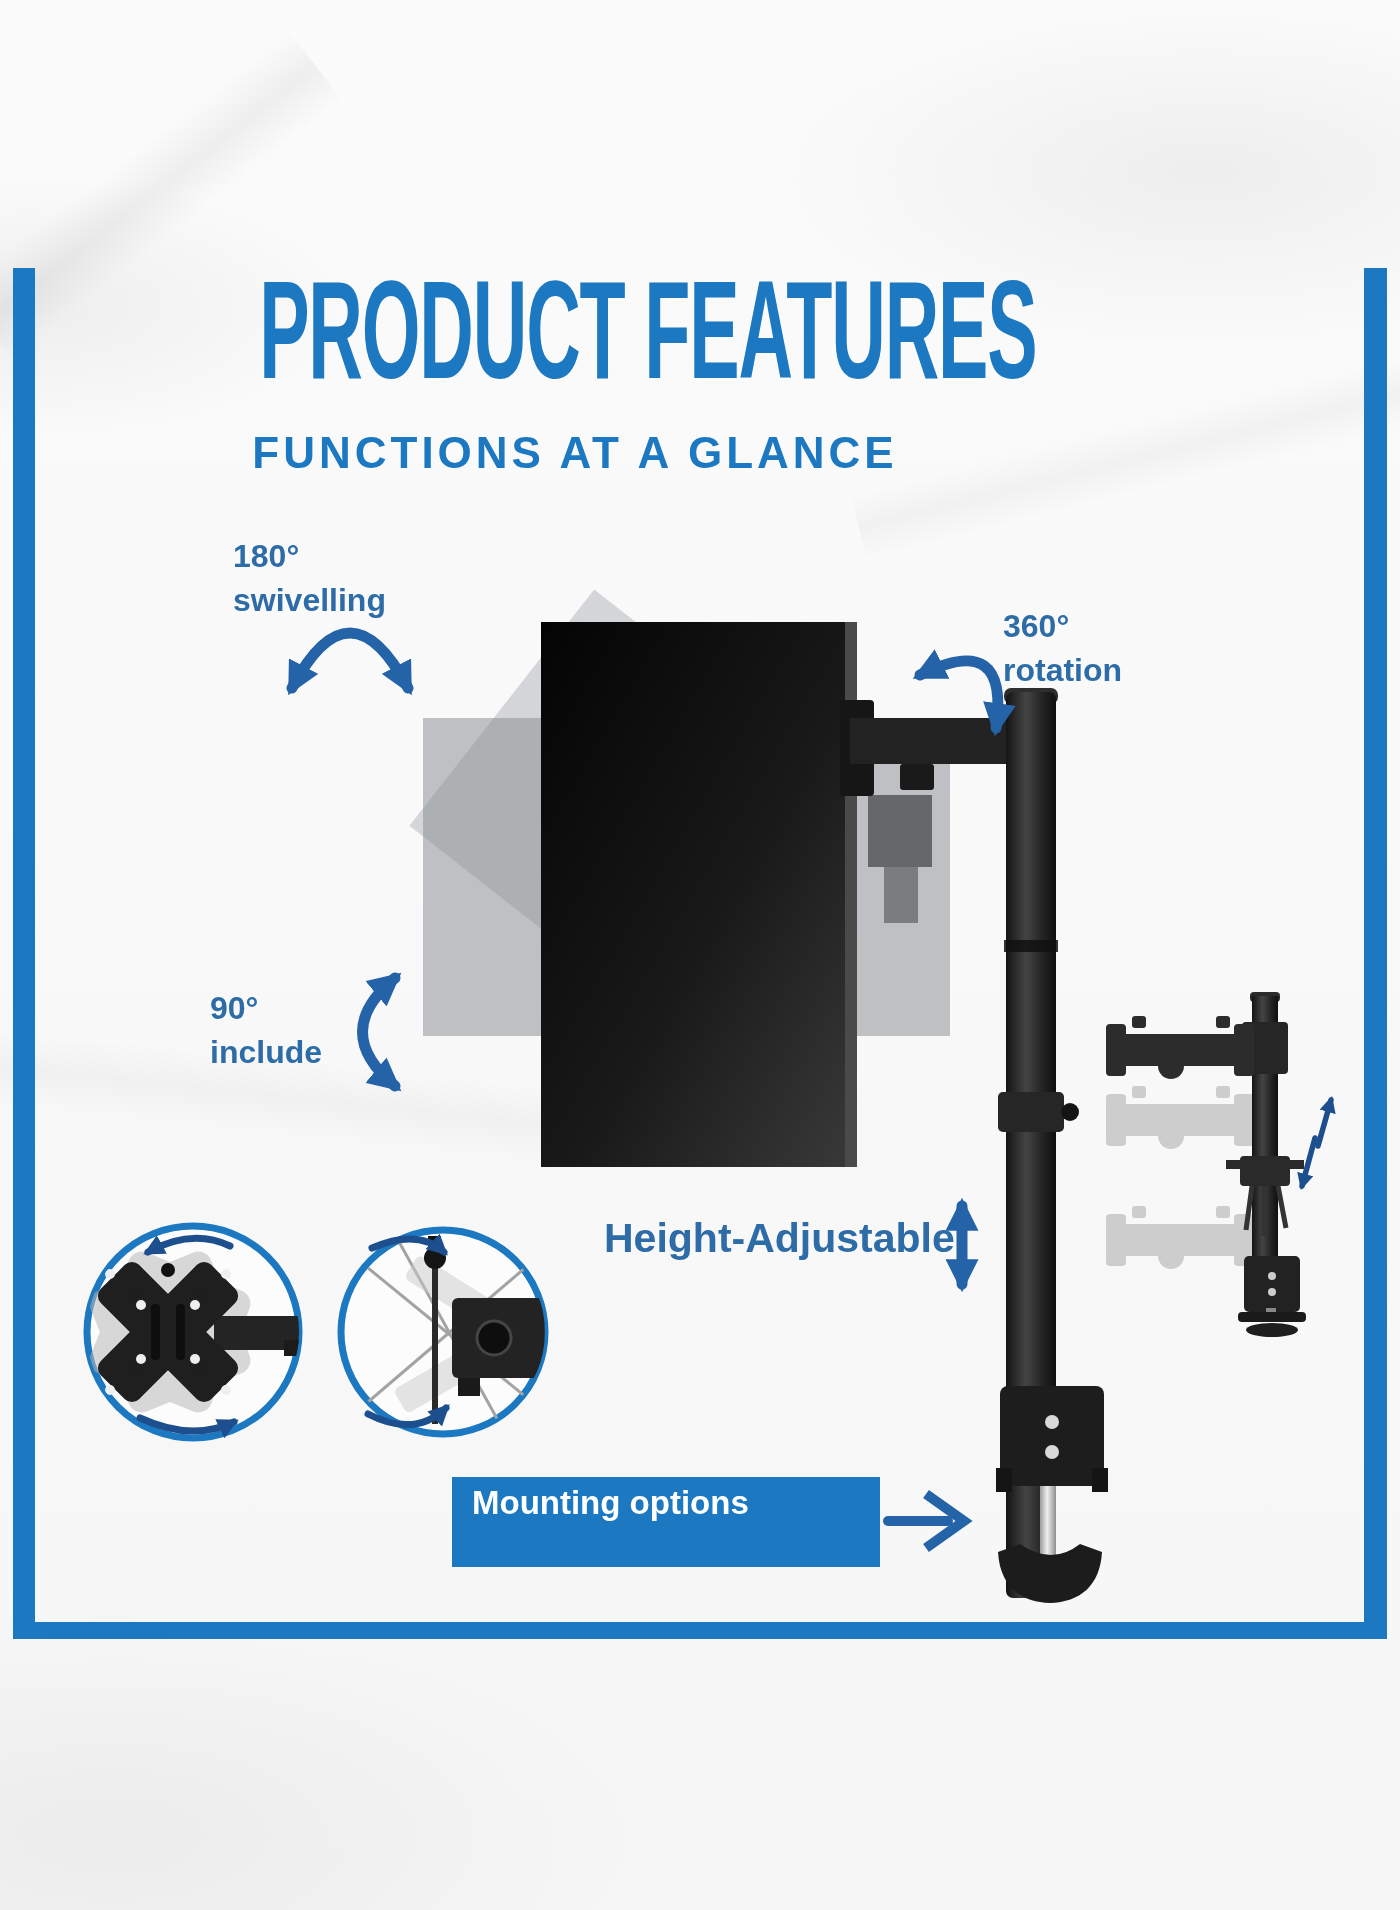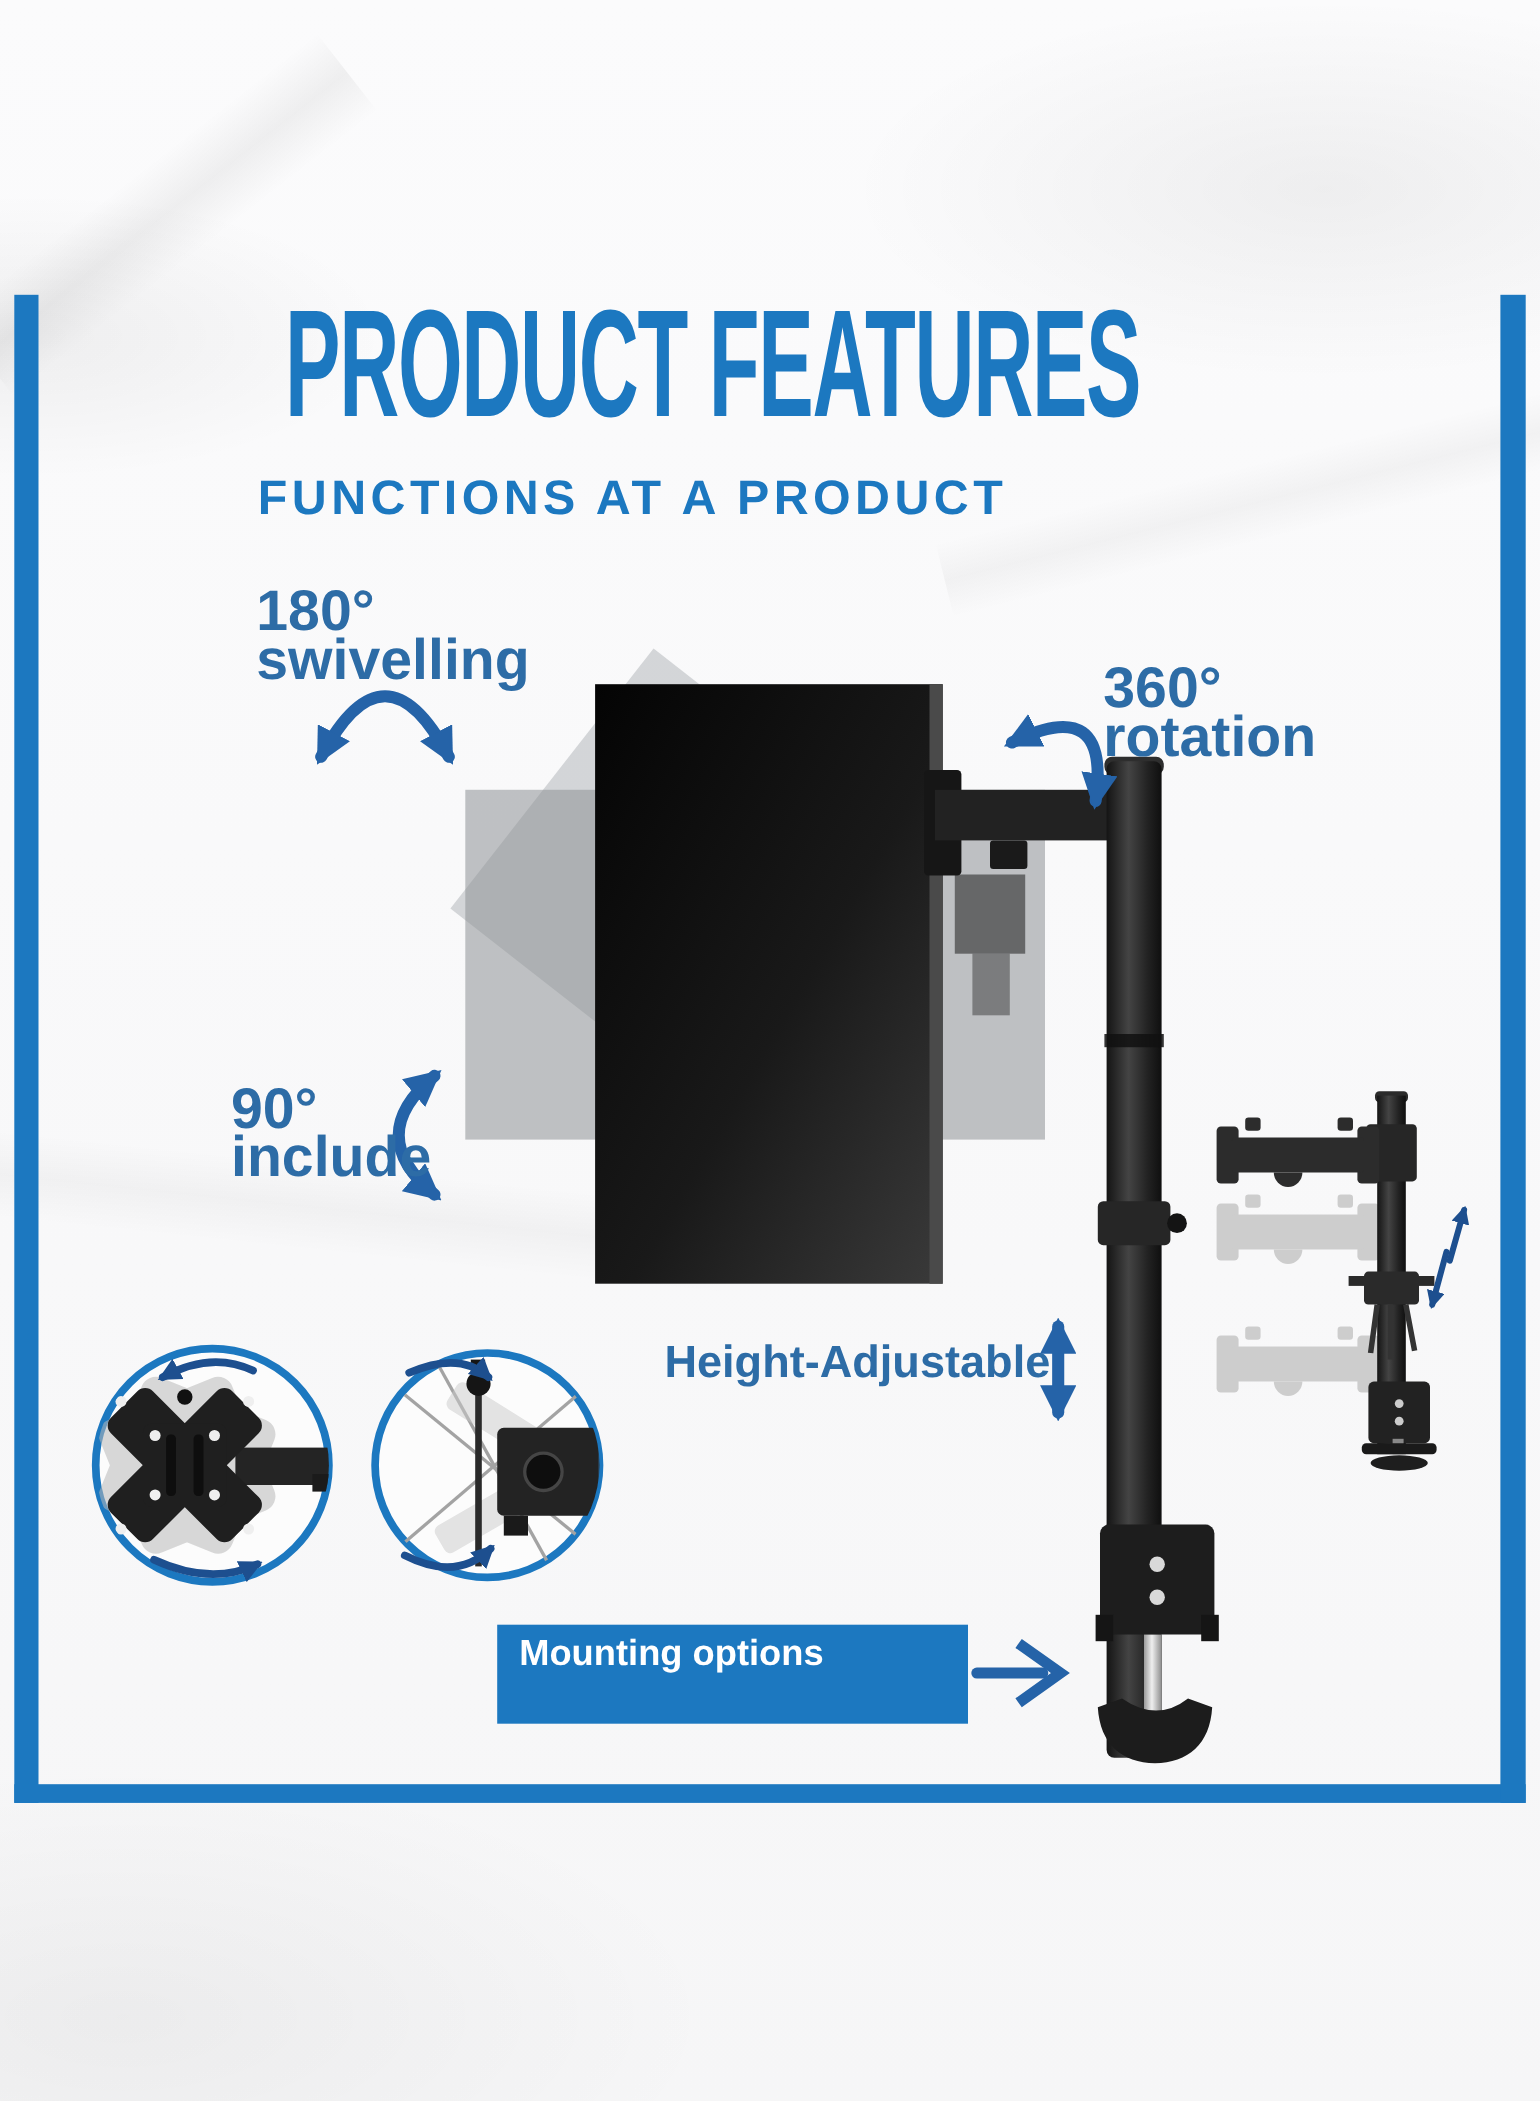--- a/index.html
+++ b/index.html
@@ -29,21 +29,21 @@
     border-bottom:17px solid var(--frame-blue,#1c78c0);
   }
   #title{position:absolute;left:0;top:266px;width:1150px;text-align:center;z-index:4;
     color:var(--brand-blue,#1c78c0);white-space:nowrap;}
   #title .inner{display:inline-block;font-size:126px;font-weight:900;letter-spacing:-2px;
     transform:scale(0.60,1.10);transform-origin:center center;line-height:130px;}
   #subtitle{position:absolute;left:0;top:428px;width:1150px;text-align:center;z-index:4;
     color:var(--brand-blue,#1c78c0);font-size:44px;font-weight:700;letter-spacing:4px;white-space:nowrap;}
 
   .feat-label{position:absolute;z-index:4;color:var(--label-blue,#2d6ca6);
-    font-weight:700;font-size:52px;line-height:44px;white-space:nowrap;}
+    font-weight:700;font-size:32px;line-height:44px;white-space:nowrap;}
   #lbl-swivel{left:233px;top:534px;}
   #lbl-rotation{left:1003px;top:604px;}
   #lbl-tilt{left:210px;top:986px;}
   #lbl-height{left:604px;top:1216px;font-size:41px;}
 
   #mount-box{position:absolute;left:452px;top:1477px;width:428px;height:90px;z-index:4;
     background:var(--brand-blue,#1c78c0);color:var(--box-text-white,#fff);
     font-weight:700;font-size:33px;line-height:40px;padding:6px 16px 0 20px;box-sizing:border-box;}
 
   #scene{position:absolute;left:0;top:0;z-index:2;}
@@ -245,21 +245,21 @@
       <path class="arrow-main" style="stroke-width:10" d="M 888 1521 L 948 1521"></path>
       <path class="arrow-main" style="stroke-width:10;stroke-linecap:butt" d="M 926 1494 L 964 1521 L 926 1548"></path>
     </g>
   </svg>
 
   <div id="frame"></div>
 
   <div id="title">
     <span class="inner">PRODUCT FEATURES</span>
   </div>
-  <div id="subtitle">FUNCTIONS AT A PRODUCT</div>
+  <div id="subtitle">FUNCTIONS AT A GLANCE</div>
 
   <div id="lbl-swivel" class="feat-label">
     <div>180°</div>
     <div>swivelling</div>
   </div>
 
   <div id="lbl-rotation" class="feat-label">
     <div>360°</div>
     <div>rotation</div>
   </div>

